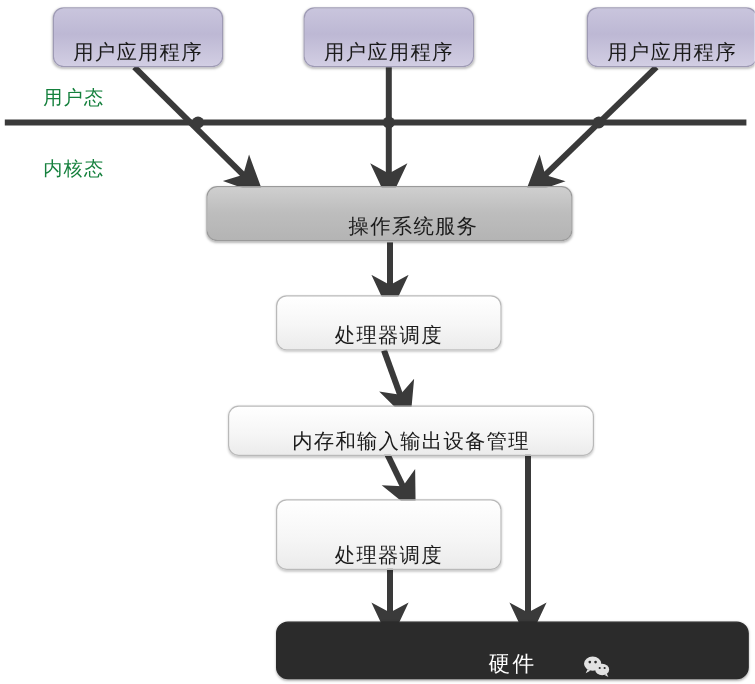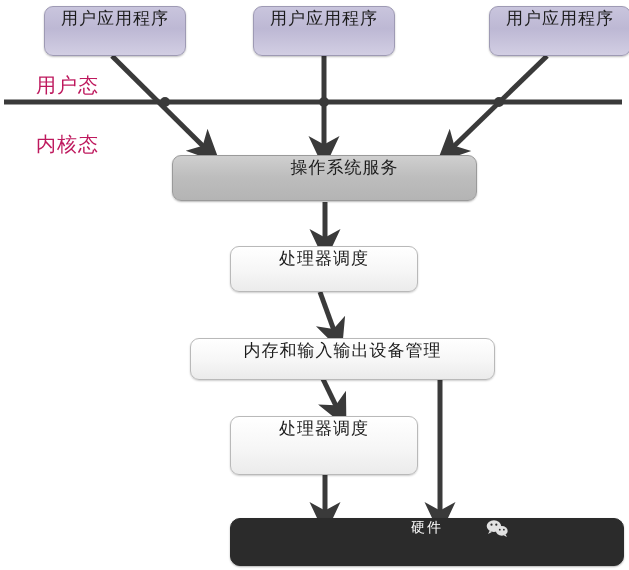--- a/index.html
+++ b/index.html
@@ -23,21 +23,21 @@
     left: 0;
     top: 0;
     width: 629px;
     height: 570px;
     pointer-events: none;
   }
   .node {
     position: absolute;
     box-sizing: border-box;
     display: flex;
-    align-items: flex-start;
+    align-items: flex-end;
     justify-content: center;
     border-radius: 9px;
     font-size: 17px;
     letter-spacing: 1px;
     color: #1b1b1b;
     white-space: nowrap;
   }
   .node-app {
     background: linear-gradient(to bottom, #c9c5dd 0%, #bdb8d4 45%, #d2cee3 100%);
     border: 1px solid #9e9ab4;
@@ -59,27 +59,27 @@
     color: #ffffff;
     box-shadow: 0 1px 2px rgba(0,0,0,0.30);
     border-radius: 10px;
     justify-content: flex-start;
   }
   .hw-label {
     position: absolute;
     left: 0;
     right: 0;
     text-align: center;
-    font-size: 14px;
+    font-size: 18px;
     letter-spacing: 2px;
   }
   .mode-label {
     position: absolute;
-    font-size: 20px;
-    color: #be185d;
+    font-size: 16px;
+    color: #15803d;
     letter-spacing: 1px;
     white-space: nowrap;
   }
   .watermark {
     position: absolute;
     display: flex;
     align-items: center;
     gap: 7px;
     color: #e6e6e6;
     font-size: 16px;

